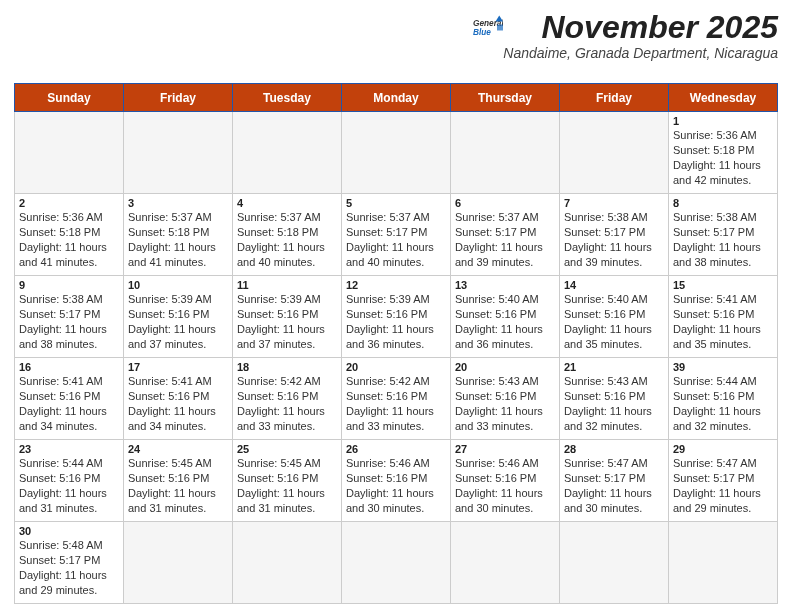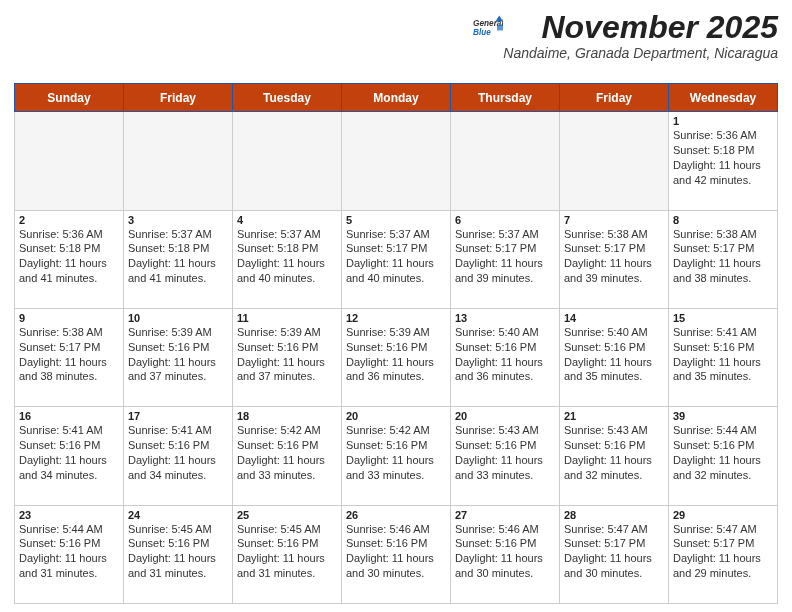--- a/index.html
+++ b/index.html
@@ -336,15 +336,30 @@
 and 30 minutes.</div>
           </td>
           <td>
             <span class="day-number">29</span>
             <div class="day-info">Sunrise: 5:47 AM
 Sunset: 5:17 PM
 Daylight: 11 hours
 and 29 minutes.</div>
           </td>
         </tr>
+        <tr class="row-last">
+          <td>
+            <span class="day-number">30</span>
+            <div class="day-info">Sunrise: 5:48 AM
+Sunset: 5:17 PM
+Daylight: 11 hours
+and 29 minutes.</div>
+          </td>
+          <td class="empty"></td>
+          <td class="empty"></td>
+          <td class="empty"></td>
+          <td class="empty"></td>
+          <td class="empty"></td>
+          <td class="empty"></td>
+        </tr>
       </tbody>
   </table>
 </div>
 
 </body></html>

